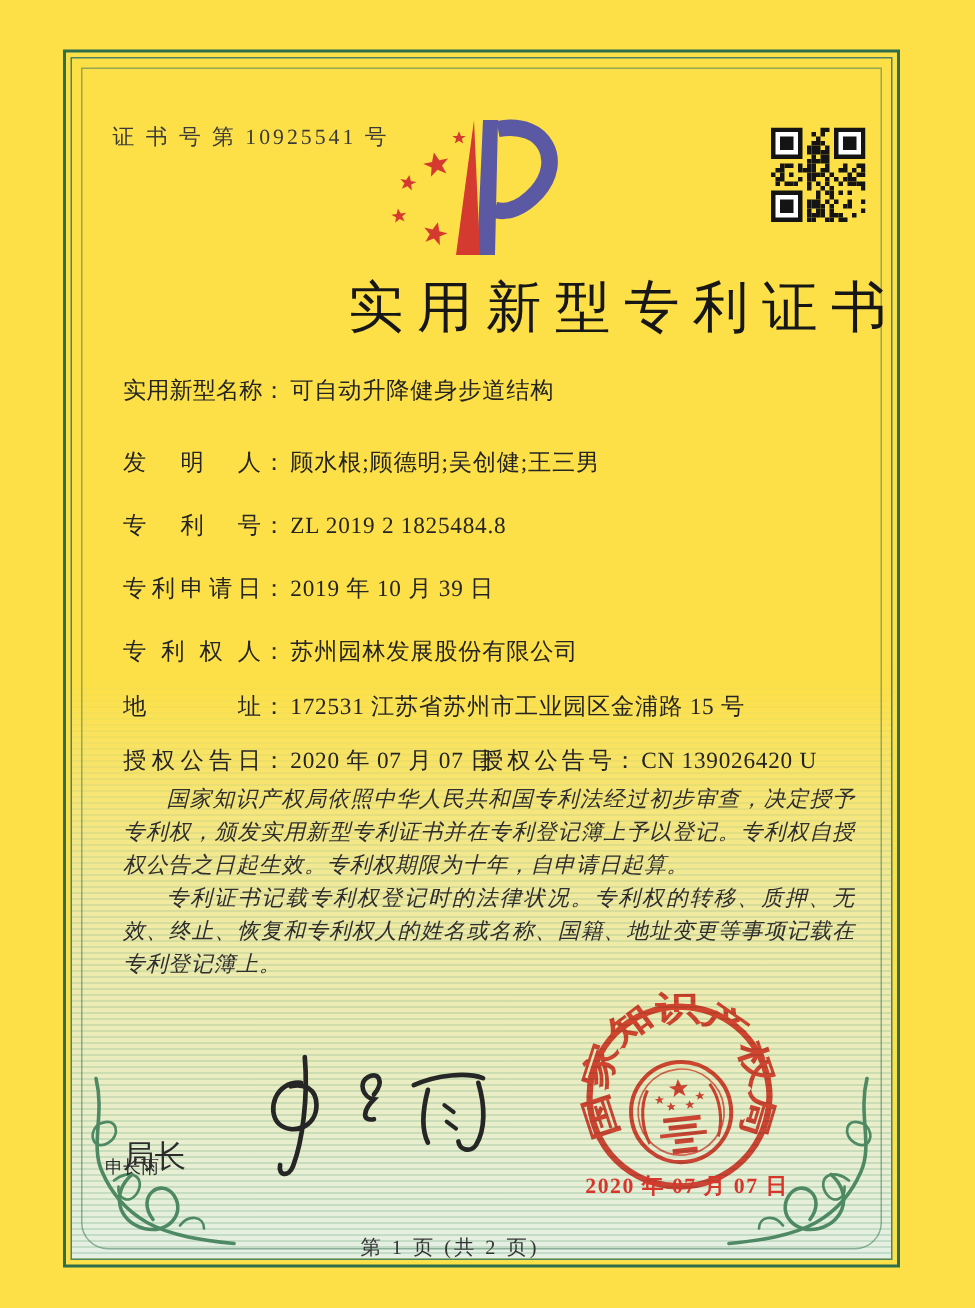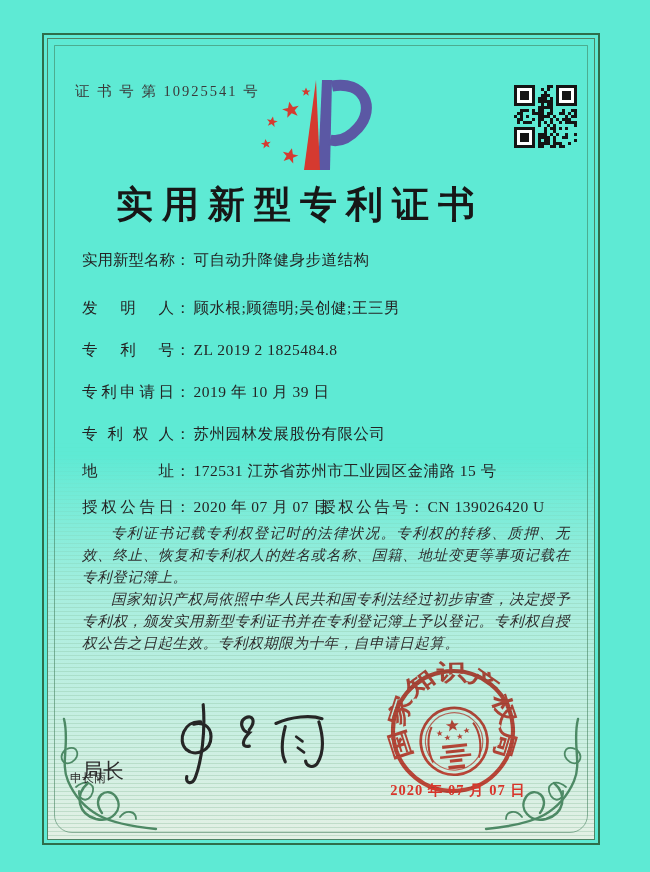--- a/index.html
+++ b/index.html
@@ -1,18 +1,18 @@
 <!DOCTYPE html>
 <html><head>
 <meta charset="utf-8">
 <style>
   * { margin:0; padding:0; box-sizing:border-box; }
   html,body { width:650px; height:872px; }
   body { background:#fbfaf8; font-family:"Liberation Serif","DejaVu Serif",serif; color:#262626; }
-  .paper { position:absolute; left:0; top:0; width:650px; height:872px; background:#5eead4; overflow:hidden; }
+  .paper { position:absolute; left:0; top:0; width:650px; height:872px; background:#fde047; overflow:hidden; }
 
   
   .frame-outer { position:absolute; left:42px; top:33px; width:558px; height:812px;
                  border:2.5px solid #2e6e4b; }
   .frame-inner { position:absolute; inset:3px; border:1px solid #4d8464; }
   .frame-fine  { position:absolute; inset:10px; border:1px solid rgba(62,122,87,.55);
                  border-bottom-left-radius:18px; border-bottom-right-radius:18px; }
   .tint { position:absolute; inset:4px;
           background:linear-gradient(180deg, rgba(233,243,234,0) 52%, rgba(230,241,231,.55) 70%, #e4f0e5 100%); }
   .guilloche { position:absolute; inset:4px;
@@ -21,22 +21,22 @@
           mask-image:linear-gradient(180deg, rgba(0,0,0,0) 50%, rgba(0,0,0,.75) 72%, #000 100%); }
   .flourish { position:absolute; width:112px; height:118px; bottom:8px; }
   .flourish.left  { left:8px; }
   .flourish.right { right:8px; transform:scaleX(-1); }
   .flourish svg { width:100%; height:100%; }
 
   
   .cert-no { position:absolute; left:75px; top:82px; font-size:14.5px; letter-spacing:2px; color:#3a3a3a; }
   .logo { position:absolute; left:260px; top:78px; width:118px; height:94px; }
   .qr { position:absolute; left:514px; top:85px; width:63px; height:63px; }
-  .title { position:absolute; left:0; right:50px; top:180px; text-align:center;
-           font-size:37px; font-weight:700; letter-spacing:9px; color:#171717; }
+  .title { position:absolute; left:0; right:50px; top:180px; text-align:right;
+           font-size:37px; font-weight:400; letter-spacing:9px; color:#171717; }
 
   
   .row { position:absolute; left:82px; font-size:15.5px; color:#242424; white-space:nowrap; }
   .jlabel { display:inline-flex; justify-content:space-between; width:92px; vertical-align:bottom; }
   .colon { margin:0 3px 0 1px; }
   .val { letter-spacing:.5px;text-align:right; }
   .r1{top:250px;} .r2{top:298px;} .r3{top:340px;} .r4{top:382px;}
   .r5{top:424px;} .r6{top:461px;} .r7{top:497px;}
   .grant-no { position:absolute; left:238px; top:0; }
   .grant-no .jlabel { width:88px; }
@@ -311,22 +311,22 @@
           <span>授</span>
           <span>权</span>
           <span>公</span>
           <span>告</span>
           <span>号</span>
         </span><span class="colon">：</span><span class="val">CN 139026420 U</span>
     </span>
   </div>
 
   <div class="legal">
+    <p>国家知识产权局依照中华人民共和国专利法经过初步审查，决定授予专利权，颁发实用新型专利证书并在专利登记簿上予以登记。专利权自授权公告之日起生效。专利权期限为十年，自申请日起算。</p>
     <p>专利证书记载专利权登记时的法律状况。专利权的转移、质押、无效、终止、恢复和专利权人的姓名或名称、国籍、地址变更等事项记载在专利登记簿上。</p>
-    <p>国家知识产权局依照中华人民共和国专利法经过初步审查，决定授予专利权，颁发实用新型专利证书并在专利登记簿上予以登记。专利权自授权公告之日起生效。专利权期限为十年，自申请日起算。</p>
   </div>
 
   <div class="director-title">局长</div>
   <div class="director-name">申长雨</div>
 
   <div class="signature">
     <svg viewBox="0 0 220 110" fill="none" stroke="#262626" stroke-width="4" stroke-linecap="round">
       <path d="M42,28 C20,26 12,52 23,63 C34,73 55,66 55,47 C55,33 44,28 33,31"></path>
       <path d="M45,6 C48,40 43,78 35,99 C31,109 22,107 24,98"></path>
       <path d="M104,38 C113,27 108,18 99,23 C90,28 95,41 104,42 C95,51 93,61 104,59"></path>
@@ -364,13 +364,14 @@
           <rect x="-6" y="17" width="12" height="3"></rect>
           <path d="M-22,18 C-26,8 -26,-6 -20,-16" fill="none" stroke="#e03a2e" stroke-width="2"></path>
           <path d="M22,18 C26,8 26,-6 20,-16" fill="none" stroke="#e03a2e" stroke-width="2"></path>
           <rect x="-8" y="23" width="16" height="3.4"></rect>
         </g>
       </g>
     </svg>
   </div>
   <div class="seal-date">2020 年 07 月 07 日</div>
 
+  <div class="page-no">第 1 页 (共 2 页)</div>
 </div>
 
 </body></html>

